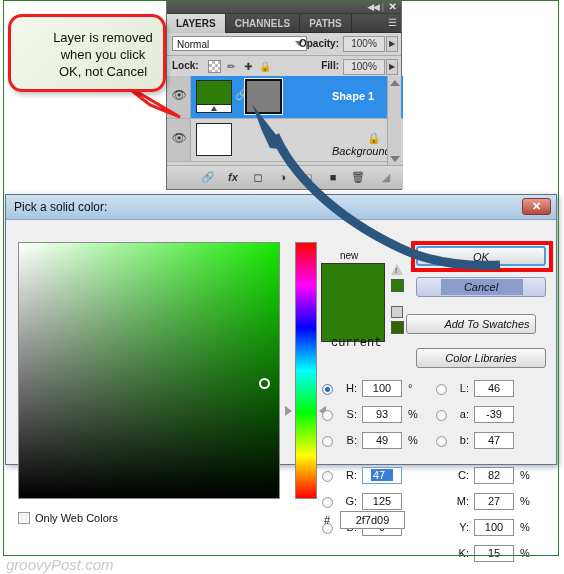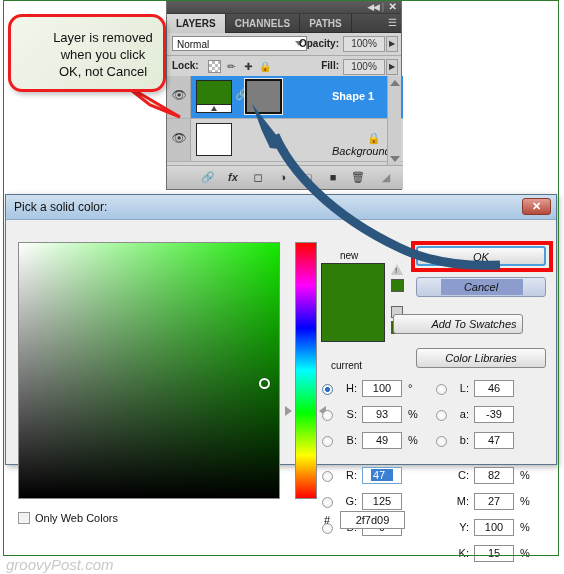--- a/index.html
+++ b/index.html
@@ -339,22 +339,22 @@
     border: 1px solid #999;
     vertical-align: -2px;
     margin-right: 5px;
   }
 
   .lbl-new {
     position: absolute; left: 334px; top: 30px;
     font-size: 10px; color: #111;
   }
   .lbl-current {
-    position: absolute; left: 325px; top: 140px;
-    font-size: 10px; color: #111;
+    position: absolute; left: 325px; top: 116px;
+    font-size: 12px; color: #111; font-family: Liberation Mono, monospace;
   }
   .swatch-new {
     position: absolute; left: 315px; top: 43px;
     width: 64px; height: 40px;
     background: #2f7d09;
     border: 1px solid #333;
     border-bottom: none;
   }
   .swatch-current {
     position: absolute; left: 315px; top: 83px;
@@ -414,21 +414,21 @@
     background: linear-gradient(#dfe6f2,#c2cde4);
     border: 1px solid #8c98b3;
   }
   .btn-cancel-hl {
     position: absolute;
     left: 24px; top: 1px;
     width: 82px; height: 16px;
     background: #8c9ccc;
   }
   .btn-cancel span { position: relative; z-index: 2; }
-  .btn-swatches { left: 387px; top: 94px; padding-left: 32px; }
+  .btn-swatches { left: 400px; top: 94px; padding-left: 32px; }
   .btn-libraries { left: 410px; top: 128px; }
 
   .fields { position: absolute; left: 316px; top: 158px; }
   .fld-row {
     position: relative;
     height: 26px;
   }
   .radio {
     position: absolute; left: 0; top: 6px;
     width: 11px; height: 11px;

